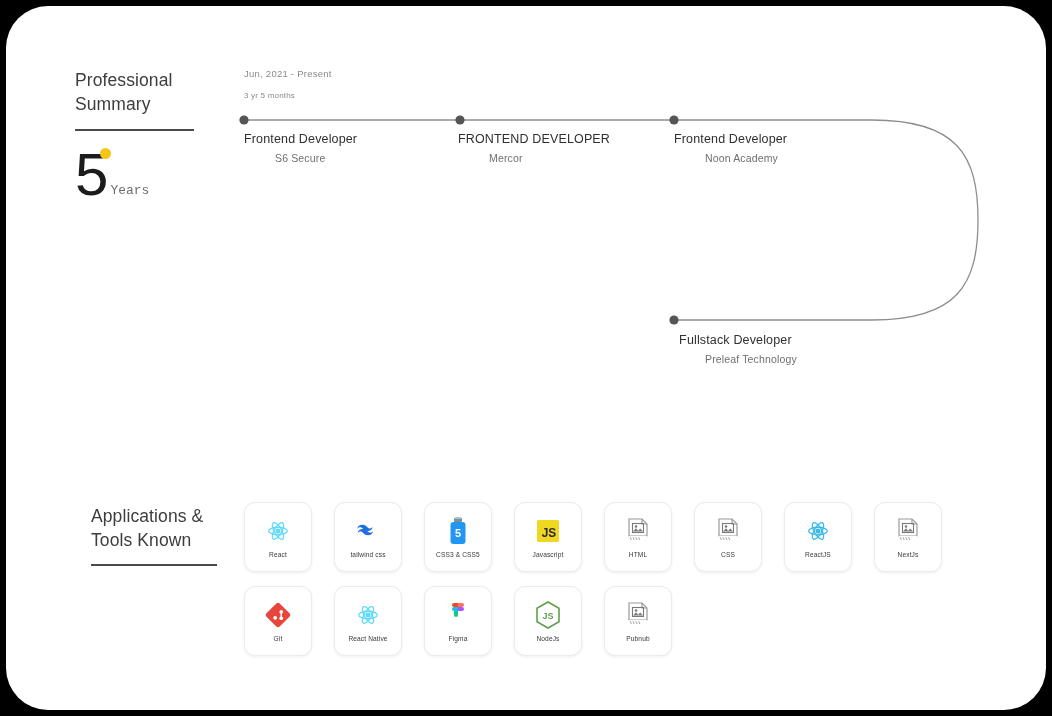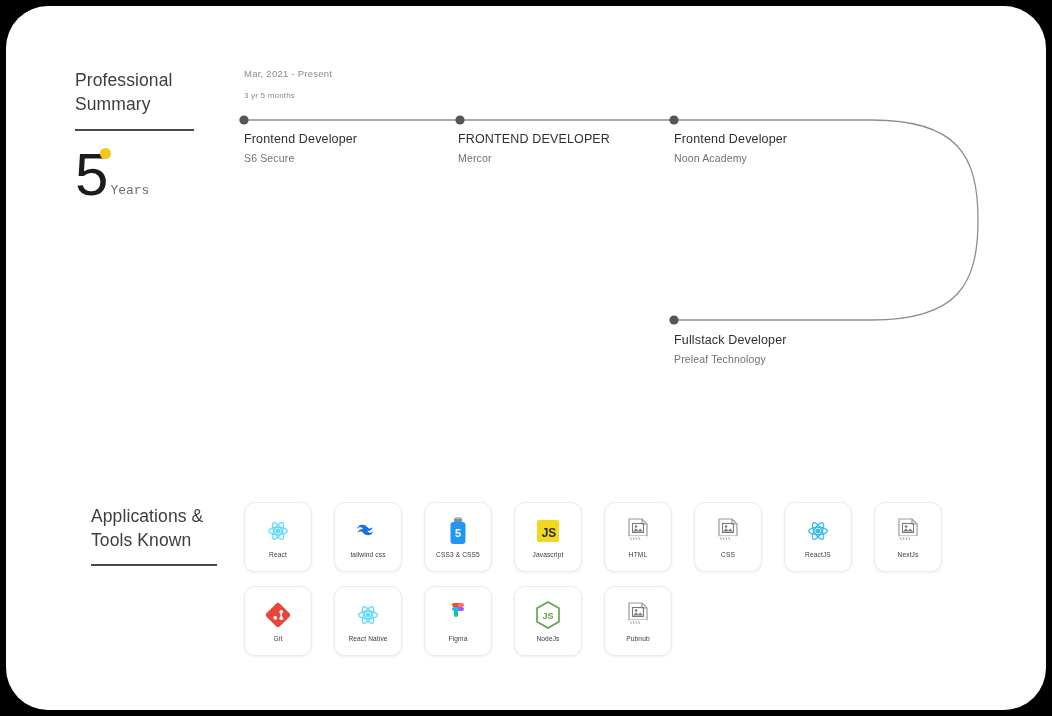--- a/index.html
+++ b/index.html
@@ -104,20 +104,21 @@
     color: #2f2f2f;
     letter-spacing: 0.15px;
     white-space: nowrap;
   }
   .tl-company {
     font-size: 10.5px;
     color: #6f6f6f;
     letter-spacing: 0.15px;
     margin-top: 6px;
     white-space: nowrap;
+    margin-left: 31px;
   }
 
   
   .tools-head {
     position: absolute;
     left: 69px;
     top: 498px;
     width: 180px;
     margin-left: 16px;
   }
@@ -199,39 +200,39 @@
                C 952 114 972 150 972 214
                C 972 278 952 314 866 314
                L 668 314" fill="none" stroke="#8d8d8d" stroke-width="1.3"></path>
       <circle cx="238" cy="114" r="4.6" fill="#555555"></circle>
       <circle cx="454" cy="114" r="4.6" fill="#555555"></circle>
       <circle cx="668" cy="114" r="4.6" fill="#555555"></circle>
       <circle cx="668" cy="314" r="4.6" fill="#555555"></circle>
     </svg>
 
     <div class="tl-entry" style="left:238px; top:62px;">
-      <div class="tl-date">Mar, 2021 - Present</div>
+      <div class="tl-date">Jun, 2021 - Present</div>
       <div class="tl-duration">3 yr 5 months</div>
     </div>
     <div class="tl-entry" style="left:238px; top:126px;">
       <div class="tl-role">Frontend Developer</div>
       <div class="tl-company">S6 Secure</div>
     </div>
 
     <div class="tl-entry" style="left:452px; top:126px;">
       <div class="tl-role">FRONTEND DEVELOPER</div>
       <div class="tl-company">Mercor</div>
     </div>
 
     <div class="tl-entry" style="left:668px; top:126px;">
       <div class="tl-role">Frontend Developer</div>
       <div class="tl-company">Noon Academy</div>
     </div>
 
-    <div class="tl-entry" style="left:668px; top:327px;">
+    <div class="tl-entry" style="left:668px; top:327px;text-align:center;">
       <div class="tl-role">Fullstack Developer</div>
       <div class="tl-company">Preleaf Technology</div>
     </div>
   </div>
 
   <div class="tools-head">
     <div class="tools-title">
       <div>Applications &amp;</div>
       <div>Tools Known</div>
     </div>

